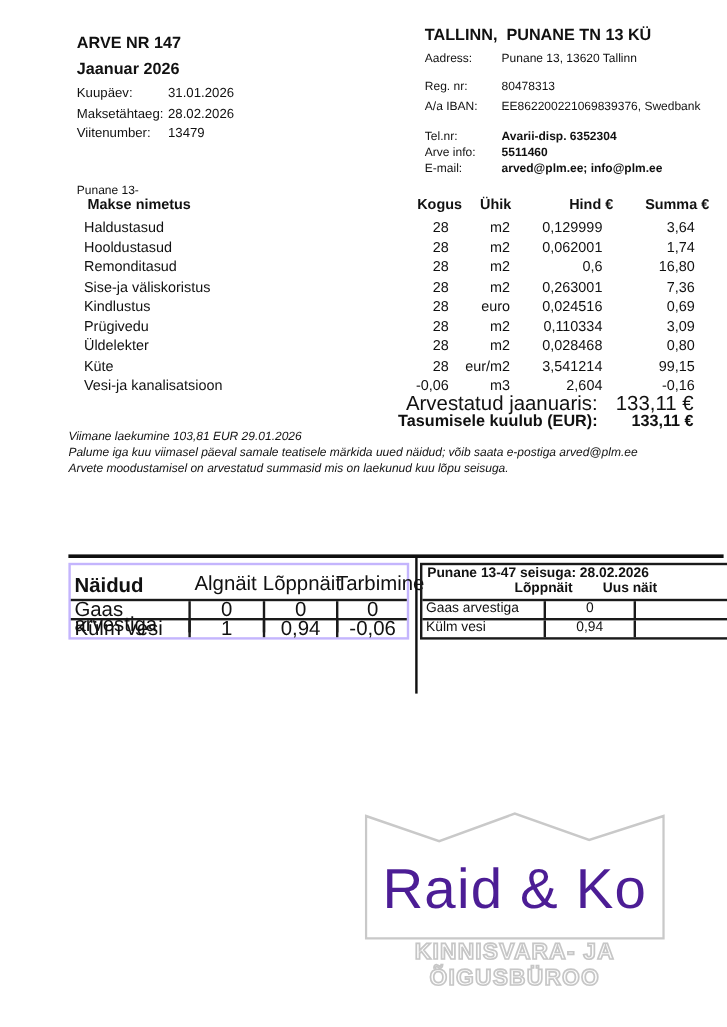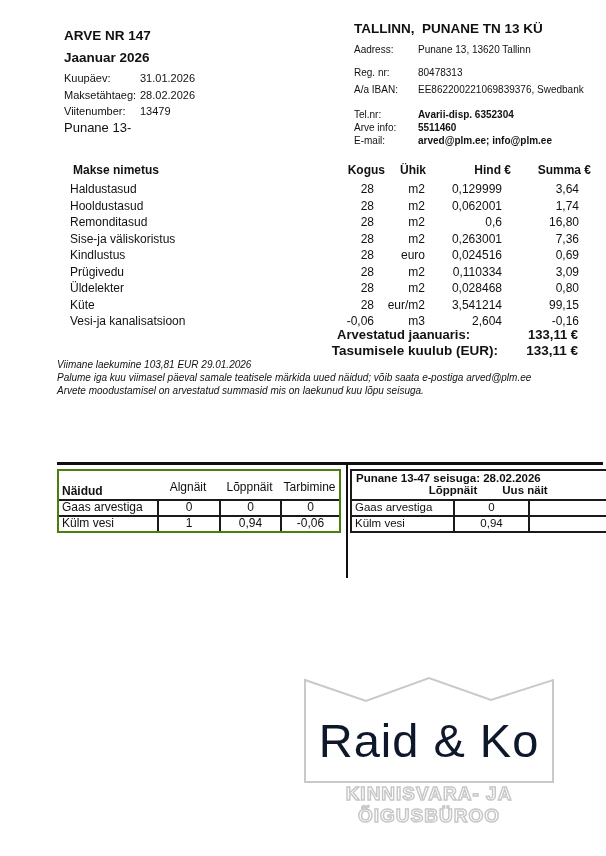--- a/index.html
+++ b/index.html
@@ -6,21 +6,21 @@
   .page{position:relative;width:606px;height:856px;background:#ffffff;
         font-family:"Liberation Sans",sans-serif;color:#111;overflow:hidden;}
 
   
   .inv-left{position:absolute;left:64px;top:28px;}
   .inv-title{font-size:13.5px;font-weight:bold;}
   .inv-period{font-size:13.5px;font-weight:bold;margin-top:7px;}
   .inv-fields{margin-top:5px;font-size:11px;}
   .inv-row{display:grid;grid-template-columns:76px auto;line-height:16.5px;}
   .inv-payer-label{font-weight:bold;font-size:11px;line-height:16.5px;}
-  .inv-payer{font-size:13px;line-height:16.5px;}
+  .inv-payer{font-size:10px;line-height:16.5px;margin-top:32px;}
 
   
   .co{position:absolute;left:354px;top:21px;width:252px;}
   .co-name{font-size:13.5px;font-weight:bold;white-space:pre;}
   .co-fields{margin-top:8px;font-size:10px;}
   .co-row{display:grid;grid-template-columns:64px auto;line-height:12px;}
   .co-row.g1{margin-top:11px;}
   .co-row.g2{margin-top:5px;}
   .co-row.g3{margin-top:13px;}
   .co-row.g4{margin-top:1px;}
@@ -31,35 +31,35 @@
   .ch-row{display:grid;grid-template-columns:1fr 72px 41px 85px 80px;height:16.5px;line-height:16.5px;}
   .ch-head{font-weight:bold;height:21px;line-height:21px;}
   .ch-row > :nth-child(n+2){text-align:right;}
   .ch-head > :first-child{padding-left:3px;}
   .ch-row.d > :nth-child(2){padding-right:11px;}
   .ch-row.d > :nth-child(3){padding-right:1px;}
   .ch-row.d > :nth-child(4){padding-right:9px;}
   .ch-row.d > :nth-child(5){padding-right:12px;}
 
   .subtotal{position:absolute;left:57px;top:327px;width:521px;display:grid;
-            grid-template-columns:1fr 80px;font-weight:bold;font-size:13px;gap:28px;}
+            grid-template-columns:1fr 80px;font-weight:normal;font-size:17px;}
   .subtotal > span{text-align:right;}
   .total{position:absolute;left:57px;top:343px;width:521px;display:grid;
          grid-template-columns:1fr 80px;font-weight:bold;font-size:13.5px;}
   .total > span{text-align:right;}
 
   .notes{position:absolute;left:57px;top:358px;font-size:10px;font-style:italic;line-height:13px;}
 
   
   .sep{position:absolute;left:57px;top:462px;width:546px;height:3px;background:#0f0f0f;}
   .cutline{position:absolute;left:346px;top:465px;width:2px;height:113px;background:#0f0f0f;}
 
   
   .tblL{position:absolute;left:57px;top:469px;width:284px;height:64px;
-        border:2px solid #4d7c0f;box-sizing:border-box;font-size:12px;}
+        border:2px solid #c4b5fd;box-sizing:border-box;font-size:17px;}
   .tblL-head{height:28px;border-bottom:2px solid #1a1a1a;display:grid;
              grid-template-columns:98px 62px 61px 1fr;}
   .tblL-head > :first-child{font-weight:bold;padding-left:3px;align-self:end;padding-bottom:1px;}
   .tblL-head > :nth-child(n+2){text-align:center;align-self:center;padding-top:4px;}
   .tblL-row{display:grid;grid-template-columns:98px 62px 61px 1fr;height:14px;line-height:13px;}
   .tblL-row.first{border-bottom:2px solid #1a1a1a;}
   .tblL-row > :first-child{padding-left:3px;}
   .tblL-row > :nth-child(n+2){text-align:center;border-left:2px solid #1a1a1a;}
 
   
@@ -70,21 +70,21 @@
   .tblR-h1{position:absolute;left:61px;top:13px;width:80px;text-align:center;}
   .tblR-h2{position:absolute;left:140px;top:13px;width:66px;text-align:center;}
   .tblR-row{display:grid;grid-template-columns:101px 75px 1fr;height:14px;line-height:13px;}
   .tblR-row.first{border-bottom:2px solid #1a1a1a;}
   .tblR-row > :first-child{padding-left:3px;}
   .tblR-row > :nth-child(n+2){text-align:center;border-left:2px solid #1a1a1a;}
 
   
   .wm-box{position:absolute;left:304px;top:676px;width:250px;height:108px;}
   .wm-name{position:absolute;left:304px;top:717px;width:250px;text-align:center;
-           font-size:47px;line-height:1;color:#0f172a;letter-spacing:1px;}
+           font-size:47px;line-height:1;color:#4c1d95;letter-spacing:1px;}
   .wm-tag{position:absolute;left:289px;top:783px;width:280px;text-align:center;
           font-size:19px;font-weight:bold;letter-spacing:1px;color:#fdfdfd;
           -webkit-text-stroke:1.4px #c6c6c6;}
 </style>
 </head>
 <body>
 
 <div class="page">
 
   <div class="inv-left">

